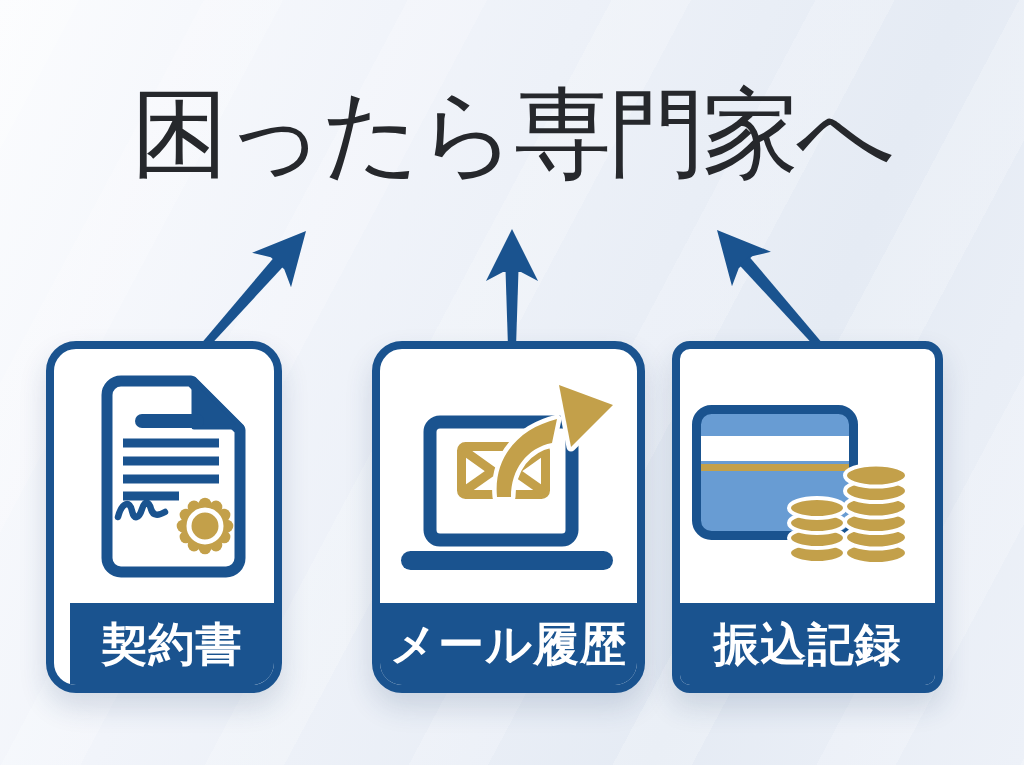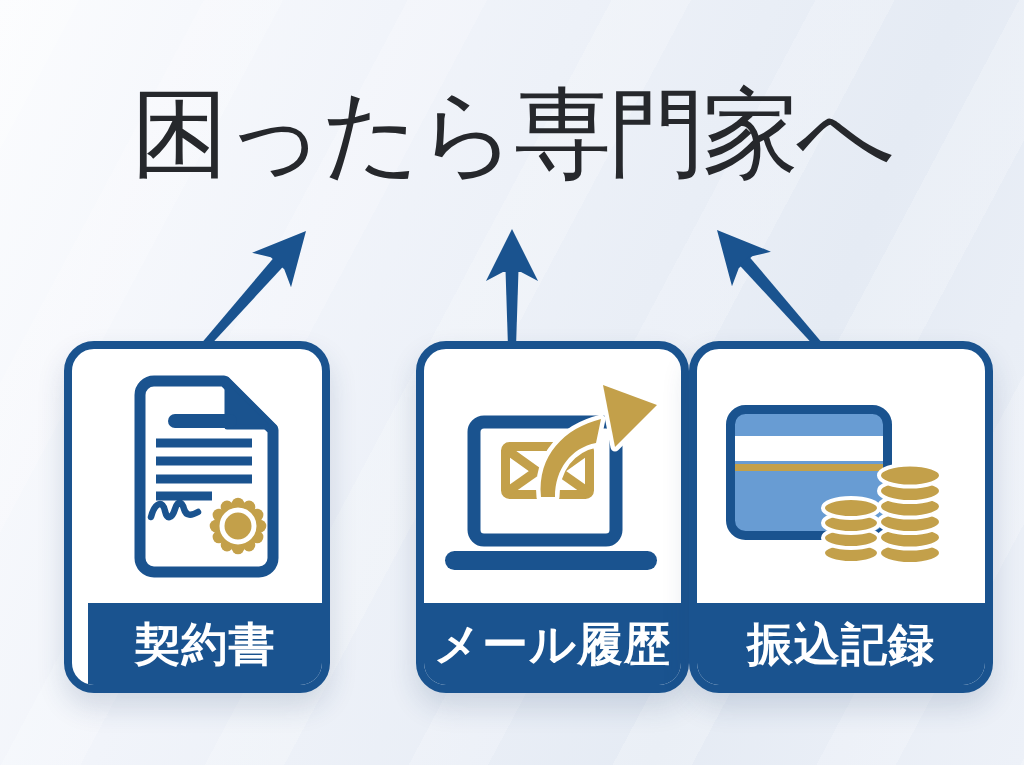--- a/index.html
+++ b/index.html
@@ -36,23 +36,23 @@
   .stroke-accent{stroke:var(--accent);}
   .fill-gold{fill:var(--gold);}
   .stroke-gold{stroke:var(--gold);}
   .fill-cardblue{fill:var(--card-blue);}
   .card{
     position:absolute;top:341px;height:352px;
     background:#fff;border:8px solid var(--accent);border-radius:30px;
     overflow:hidden;display:flex;flex-direction:column;
     box-shadow:0 14px 28px rgba(33,63,104,.16);
   }
-  .card-1{left:64px;width:266px;padding-left:16px;}
-  .card-2{left:372px;width:273px;margin-left:44px;}
-  .card-3{left:689px;width:304px;}
+  .card-1{left:46px;width:236px;padding-left:16px;}
+  .card-2{left:372px;width:273px;}
+  .card-3{left:672px;width:271px;border-radius:18px;}
   .icon-area{flex:1;display:flex;align-items:center;justify-content:center;}
   .card-2 .icon-area{padding-top:4px;}
   .card-3 .icon-area{padding-top:16px;}
   .card-footer{
     height:82px;background:var(--accent);
     display:flex;align-items:center;justify-content:center;
   }
   .card-footer span{
     color:var(--label-color);font-size:46px;font-weight:800;letter-spacing:1px;line-height:1;
   }

